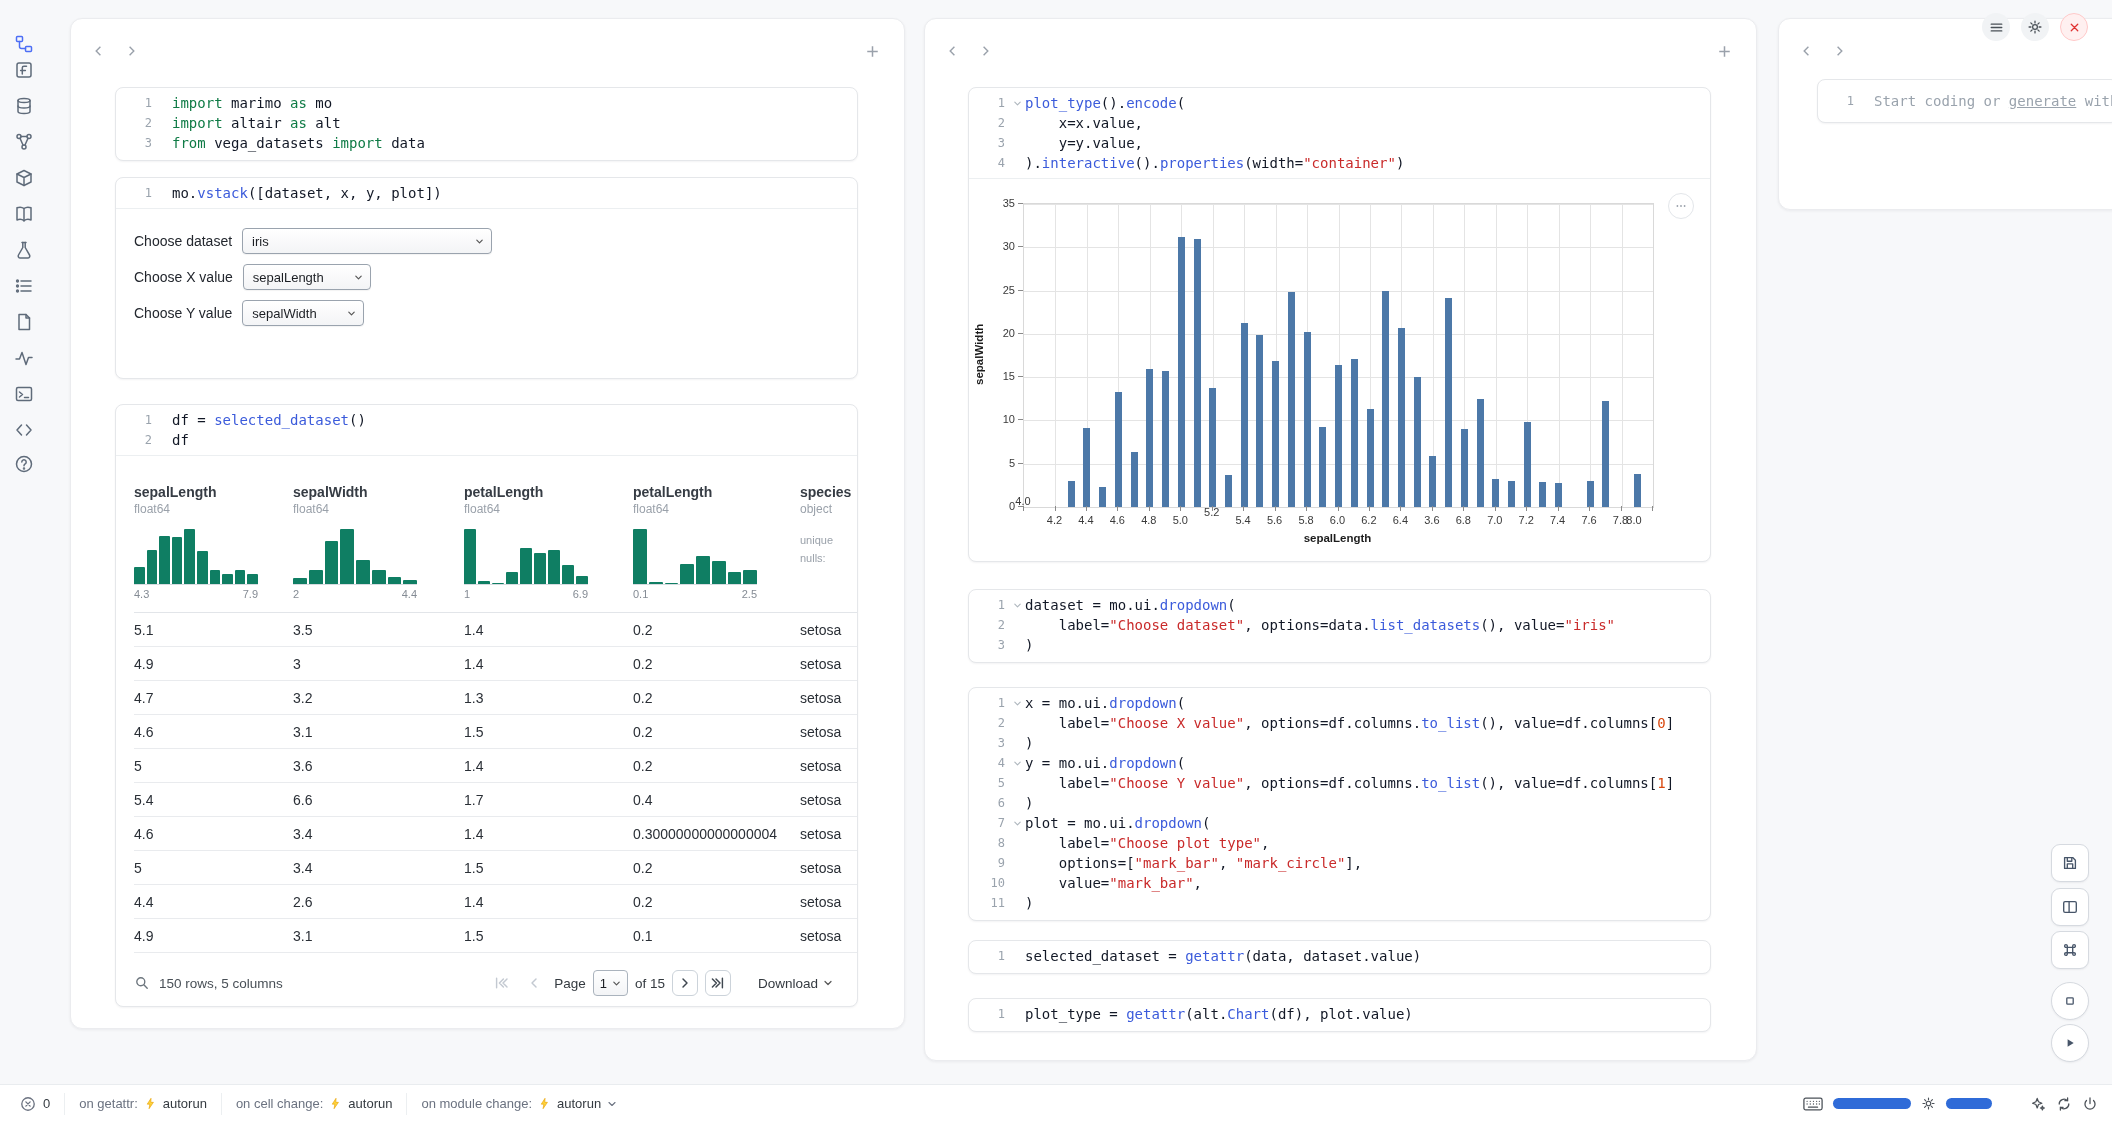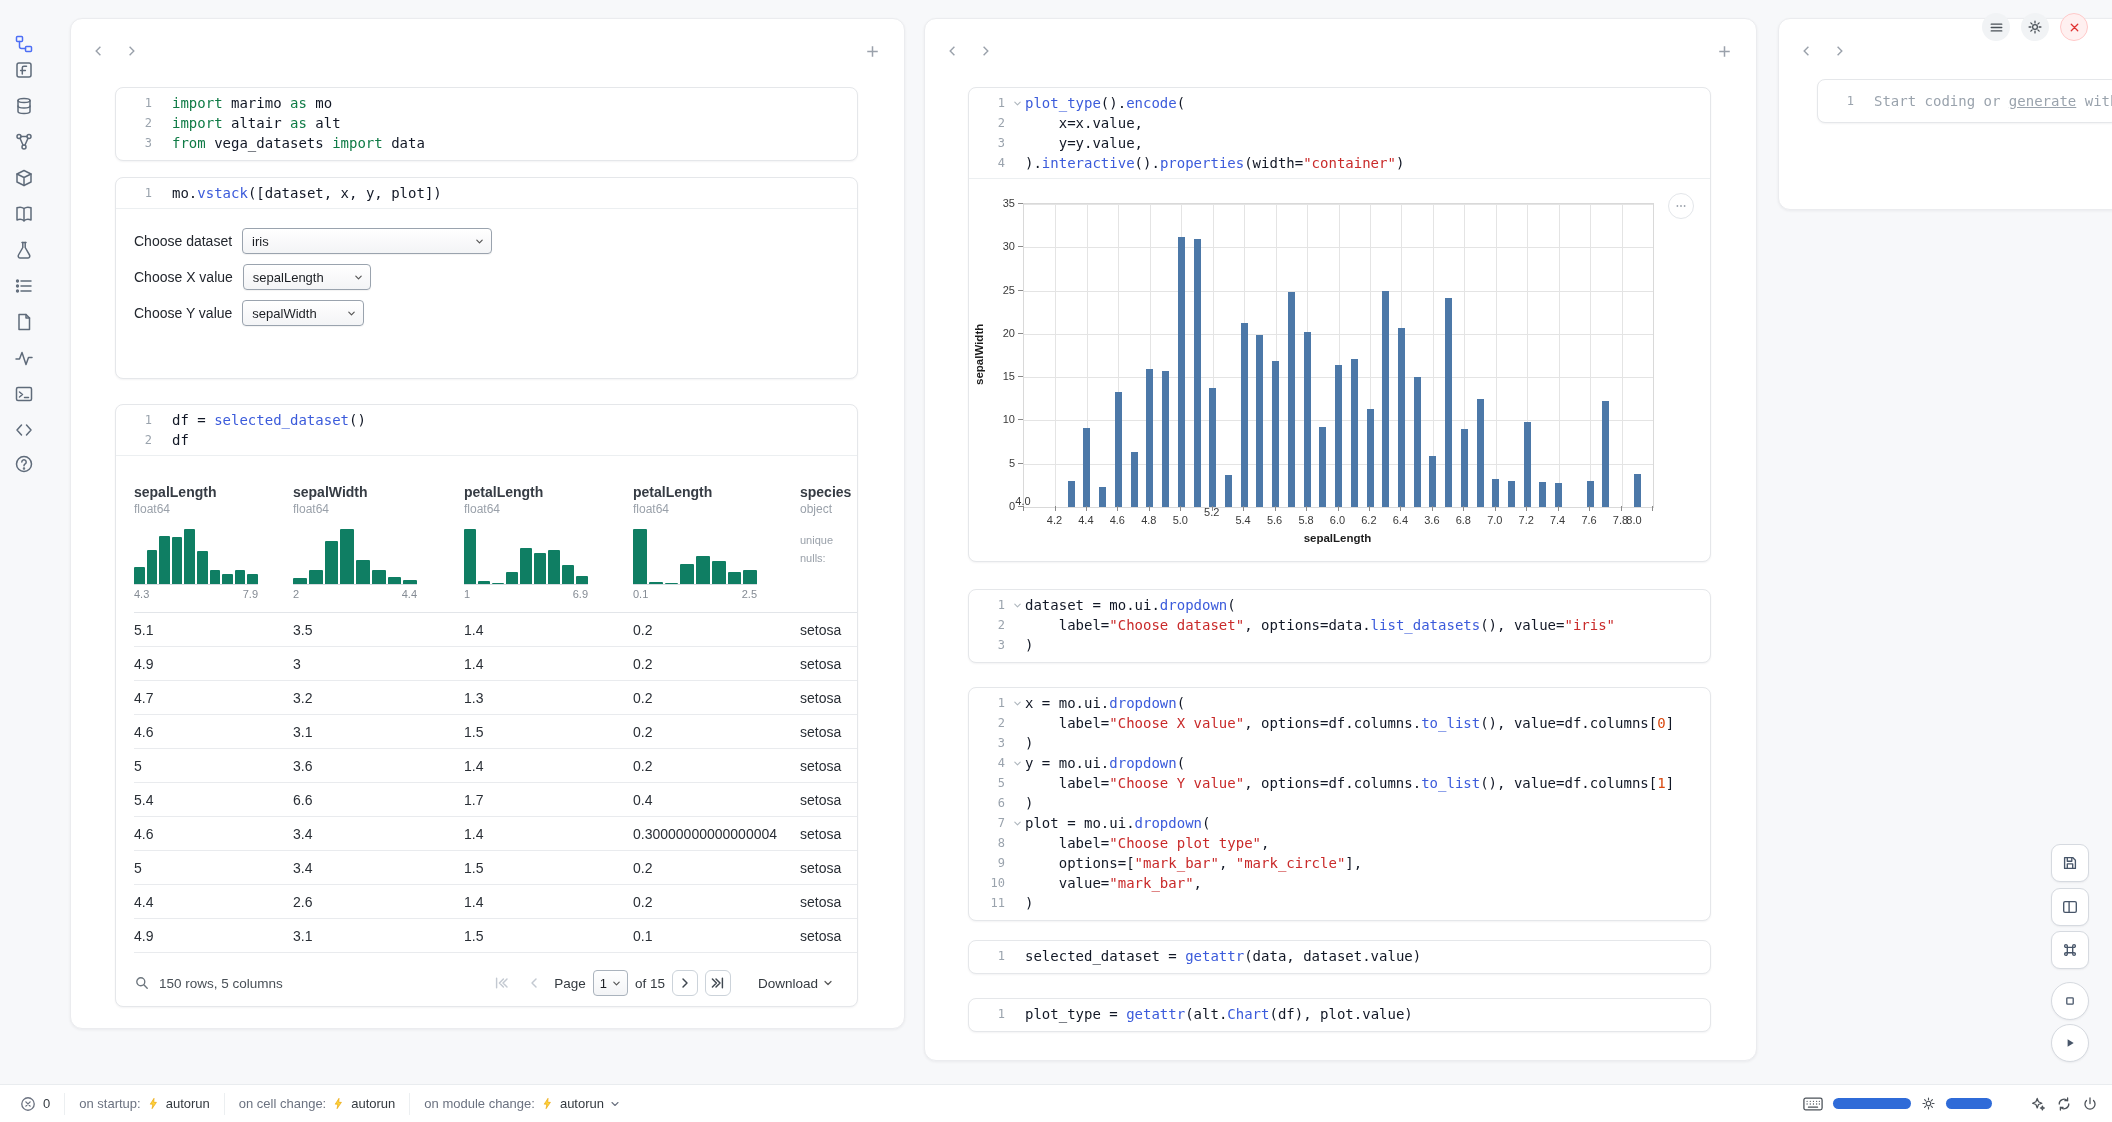--- a/index.html
+++ b/index.html
@@ -878,21 +878,21 @@
 
   <footer id="status">
     <button class="sb-chip">
       <svg width="16" height="16" viewBox="0 0 18 18" fill="none" stroke="#6b7280" stroke-width="1.5" stroke-linecap="round">
           <circle cx="9" cy="9" r="7"></circle>
           <path d="M6.6 6.6l4.8 4.8M11.4 6.6l-4.8 4.8"></path>
         </svg>
       <span class="sb-value">0</span>
     </button>
     <button class="sb-item">
-      <span>on startup:</span>
+      <span>on getattr:</span>
       <svg width="13" height="13" viewBox="0 0 20 20" fill="#ffd43b" stroke="#e8a004" stroke-width="1">
           <path d="M10.8 2 5 11h4l-1.2 7L14.5 8.2h-4z"></path>
         </svg>
       <span class="sb-value">autorun</span>
     </button>
     <button class="sb-item">
       <span>on cell change:</span>
       <svg width="13" height="13" viewBox="0 0 20 20" fill="#ffd43b" stroke="#e8a004" stroke-width="1">
           <path d="M10.8 2 5 11h4l-1.2 7L14.5 8.2h-4z"></path>
         </svg>

